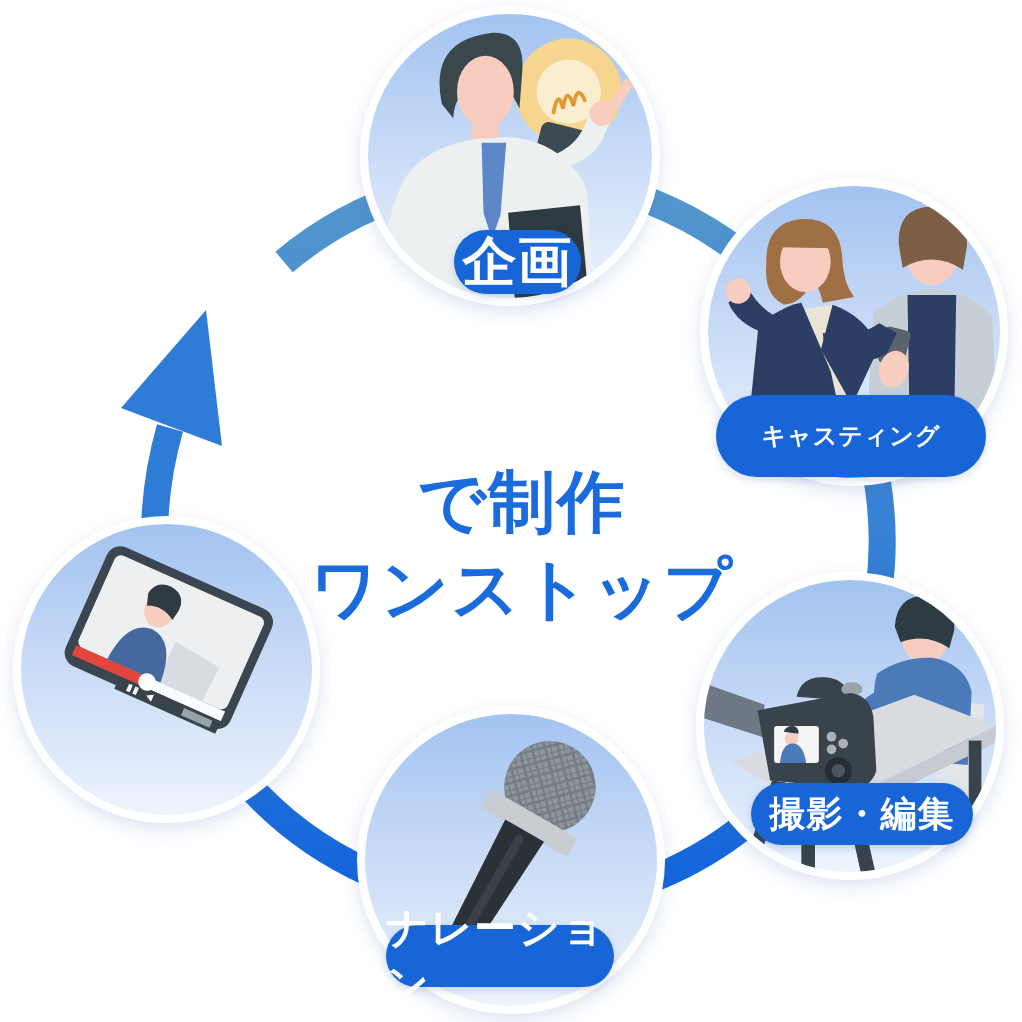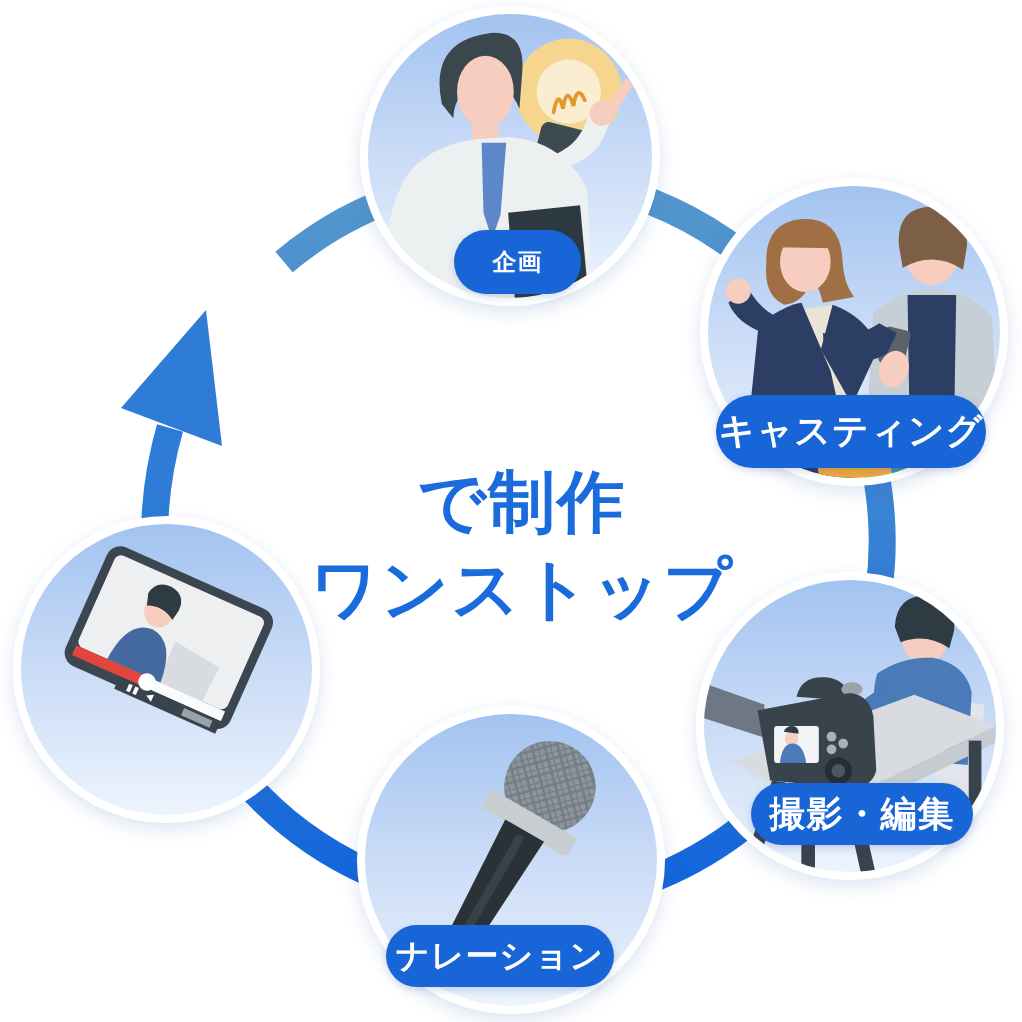--- a/index.html
+++ b/index.html
@@ -22,24 +22,24 @@
   .c-shooting {left:696px;top:572px;width:308px;height:308px;}
   .c-narration{left:357px;top:706px;width:308px;height:308px;}
   .c-delivery {left:13px; top:516px;width:307px;height:307px;}
   
   .pill{
     position:absolute;z-index:4;background:#1765d6;border-radius:999px;
     display:flex;align-items:center;justify-content:center;
     color:#ffffff;font-weight:bold;letter-spacing:1px;
     box-shadow:0 3px 8px rgba(20,60,140,.18);
   }
-  .p-planning {left:454px;top:230px;width:127px;height:64px;font-size:24px;}
-  .p-casting  {left:716px;top:395px;width:270px;height:73px;font-size:36px;}
+  .p-planning {left:454px;top:230px;width:127px;height:64px;font-size:54px;}
+  .p-casting  {left:716px;top:395px;width:270px;height:82px;font-size:24px;}
   .p-shooting {left:751px;top:783px;width:222px;height:62px;font-size:36px;justify-content:center;}
-  .p-narration{left:386px;top:925px;width:228px;height:62px;font-size:33px;}
+  .p-narration{left:386px;top:925px;width:228px;height:62px;font-size:42px;}
   .p-delivery {left:64px; top:737px;width:228px;height:63px;font-size:40px;}
   
   .center-title{
     position:absolute;left:262px;top:458px;width:520px;z-index:3;
     text-align:center;color:#1a6bdb;font-weight:bold;
     font-size:67px;line-height:1.3;letter-spacing:2px;
   }
 </style>
 </head>
 <body>

